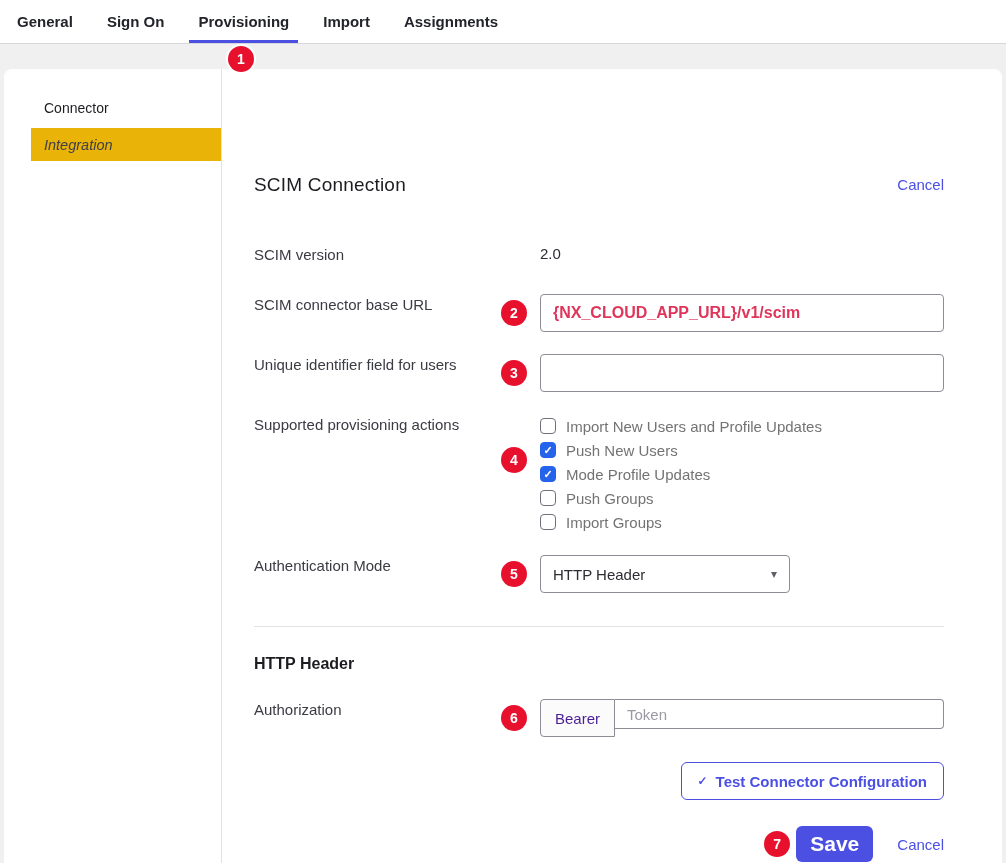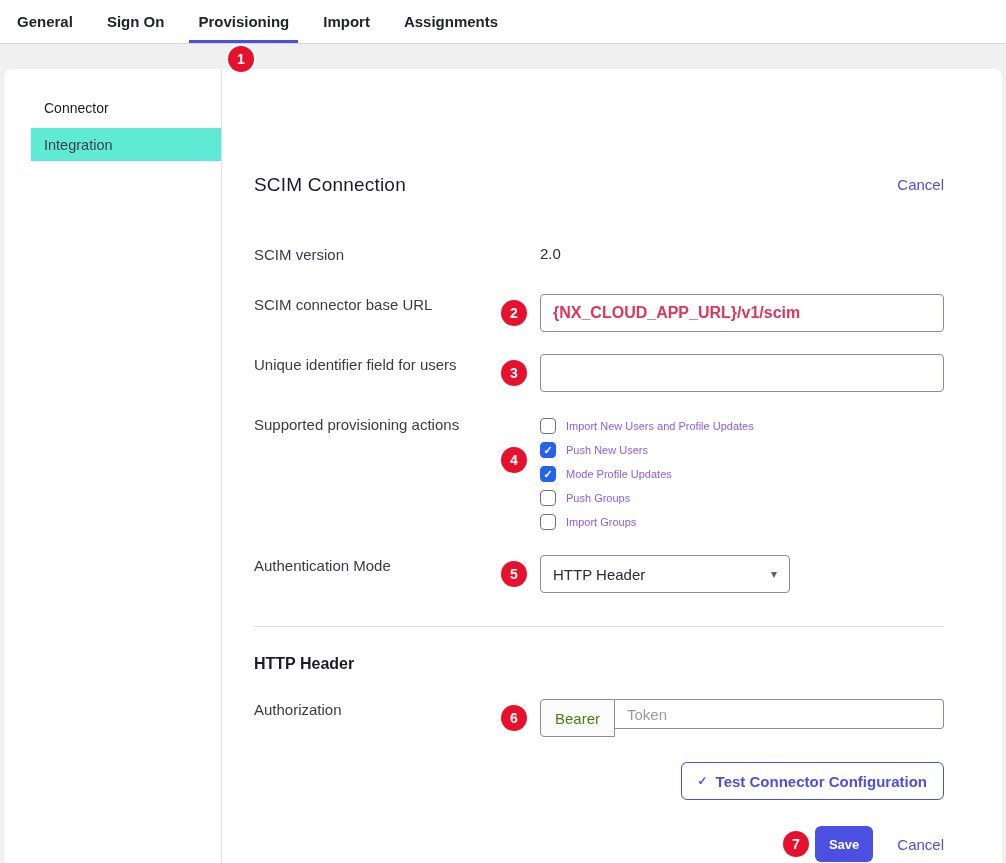--- a/index.html
+++ b/index.html
@@ -57,21 +57,21 @@
   .sidebar { width: 218px; flex-shrink: 0; border-right: 1px solid #e2e2e6; }
   .sidebar-header {
     margin: 31px 0 12px 40px;
     font-size: 14px; font-weight: 500; color: #1d1d21;
   }
   .sidebar-item {
     margin-left: 27px; height: 33px;
     display: flex; align-items: center; padding-left: 13px;
     font-size: 14.5px; color: #3f3f46; cursor: pointer;
   }
-  .sidebar-item.selected { background: #5eead4; }
+  .sidebar-item.selected { background: #eab308; font-style: italic; }
 
   
   .main { flex: 1; padding: 0 58px 24px 32px; position: relative; }
 
   .title-row {
     margin-top: 92px; margin-bottom: 36px;
     display: flex; justify-content: space-between; align-items: center;
   }
   .page-title { font-size: 19px; font-weight: 400; color: #1d1d21; letter-spacing: 0.2px; }
   .link {
@@ -105,40 +105,40 @@
   .check-list { display: flex; flex-direction: column; }
   .check-row { display: flex; align-items: center; height: 24px; cursor: pointer; }
   .checkbox {
     width: 16px; height: 16px; margin-right: 10px;
     border: 1px solid #70707a; border-radius: 4px; background: #fff;
     display: flex; align-items: center; justify-content: center; flex-shrink: 0;
   }
   .checkbox .check-glyph { display: none; color: #fff; font-size: 11px; font-weight: 700; line-height: 1; }
   .checkbox.checked { background: #2563eb; border-color: #2563eb; }
   .checkbox.checked .check-glyph { display: block; }
-  .check-label { font-size: 11px; color: #8b5cf6; }
+  .check-label { font-size: 15px; color: #737373; }
 
   .select {
     width: 250px; height: 38px;
     border: 1px solid #8d8d95; border-radius: 4px;
     display: flex; align-items: center; justify-content: space-between;
     padding: 0 12px; font-size: 15px; color: #2d2d33; cursor: pointer;
     background: #fff;
   }
   .chevron { color: #5f5f67; font-size: 12px; }
 
   .divider { border: none; border-top: 1px solid #e2e2e6; margin: 33px 0 0; }
   .section-title { font-size: 16px; font-weight: 700; color: #1d1d21; margin: 28px 0 26px; }
 
   .bearer-group { display: flex; width: 100%; }
   .bearer-prefix {
     height: 38px; padding: 0 14px;
     border: 1px solid #8d8d95; border-radius: 4px 0 0 4px;
     display: flex; align-items: center;
-    font-size: 15px; color: #4d7c0f; background: #fbfbfc; flex-shrink: 0;
+    font-size: 15px; color: #4c1d95; background: #fbfbfc; flex-shrink: 0;
   }
   .bearer-input {
     flex: 1; height: 30px; min-width: 0;
     border: 1px solid #8d8d95; border-left: none; border-radius: 0 4px 4px 0;
     padding: 0 12px; font-size: 15px; color: #2d2d33;
     font-family: inherit; outline: none;
   }
   .bearer-input::placeholder { color: #9a9aa2; }
 
   .test-row { display: flex; justify-content: flex-end; margin-top: 25px; }
@@ -149,21 +149,21 @@
     display: flex; align-items: center; gap: 8px;
     cursor: pointer; font-family: inherit;
   }
   .test-check { font-size: 12px; }
 
   .save-row { display: flex; justify-content: flex-end; align-items: center; margin-top: 26px; }
   .save-row .step-badge { position: static; margin-right: 6px; flex-shrink: 0; }
   .save-button {
     height: 36px; padding: 0 14px; margin-right: 24px;
     background: #4b4fe2; color: #fff; border: none; border-radius: 6px;
-    font-weight: 700; font-size: 13px; cursor: pointer; font-family: inherit;
+    font-weight: 700; font-size: 21px; cursor: pointer; font-family: inherit;
   }
 </style>
 </head>
 <body>
 
 <nav class="tabbar">
   <div class="tab">General</div>
   <div class="tab">Sign On</div>
   <div class="tab active">Provisioning</div>
   <div class="tab">Import</div>

